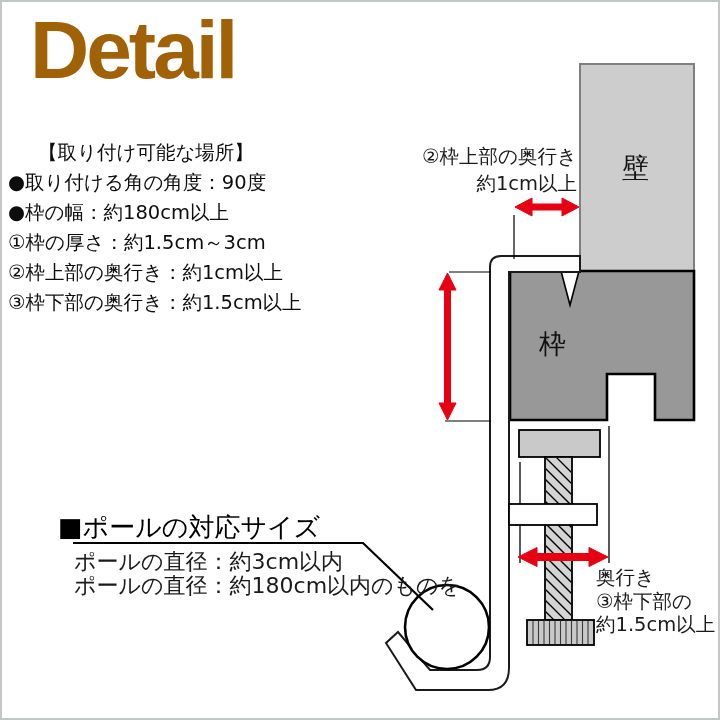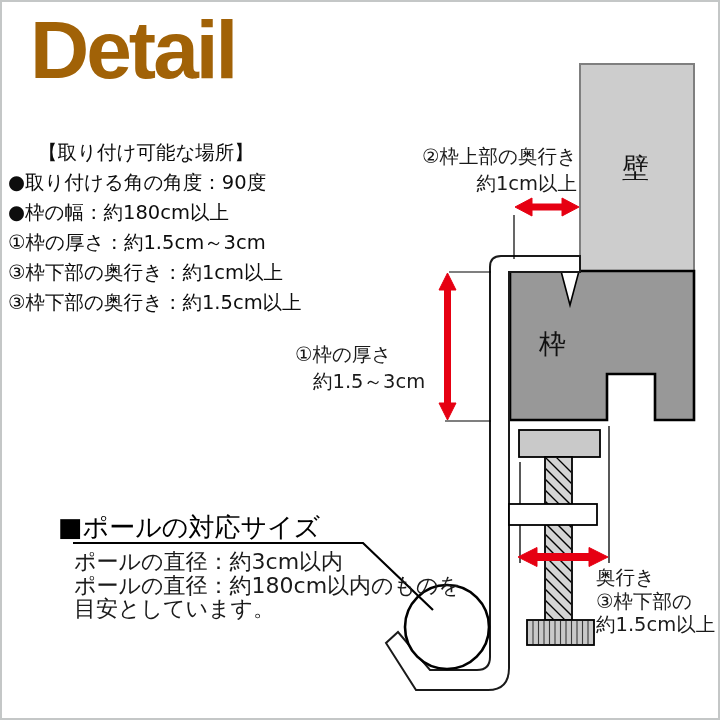--- a/index.html
+++ b/index.html
@@ -97,43 +97,38 @@
     </g>
   </svg>
 
   <div id="title" class="txt">Detail</div>
 
   <div id="info" class="txt">
     <div class="heading">【取り付け可能な場所】</div>
     <div>●取り付ける角の角度：90度</div>
     <div>●枠の幅：約180cm以上</div>
     <div>①枠の厚さ：約1.5cm～3cm</div>
-    <div>③枠下部の奥行き：約1cm以上</div>
+    <div>②枠上部の奥行き：約1cm以上</div>
     <div>③枠下部の奥行き：約1.5cm以上</div>
   </div>
 
   <div id="label-top-depth" class="txt dim-label">
     <div>②枠上部の奥行き</div>
     <div>約1cm以上</div>
   </div>
 
-  <div id="label-thickness" class="txt dim-label">
-    <div>①枠の厚さ</div>
-    <div class="l2">約1.5～3cm</div>
-  </div>
 
   <div id="label-bottom-depth" class="txt dim-label">
     <div>奥行き</div>
     <div>③枠下部の</div>
     <div>約1.5cm以上</div>
   </div>
 
   <div id="wall-label" class="txt part-label">壁</div>
   <div id="frame-label" class="txt part-label">枠</div>
 
   <div id="pole-heading" class="txt">■ポールの対応サイズ</div>
   <div id="pole-details" class="txt">
     <div>ポールの直径：約3cm以内</div>
     <div>ポールの直径：約180cm以内のものを</div>
-    <div>目安としています。</div>
   </div>
 
 </div>
 
 </body></html>

